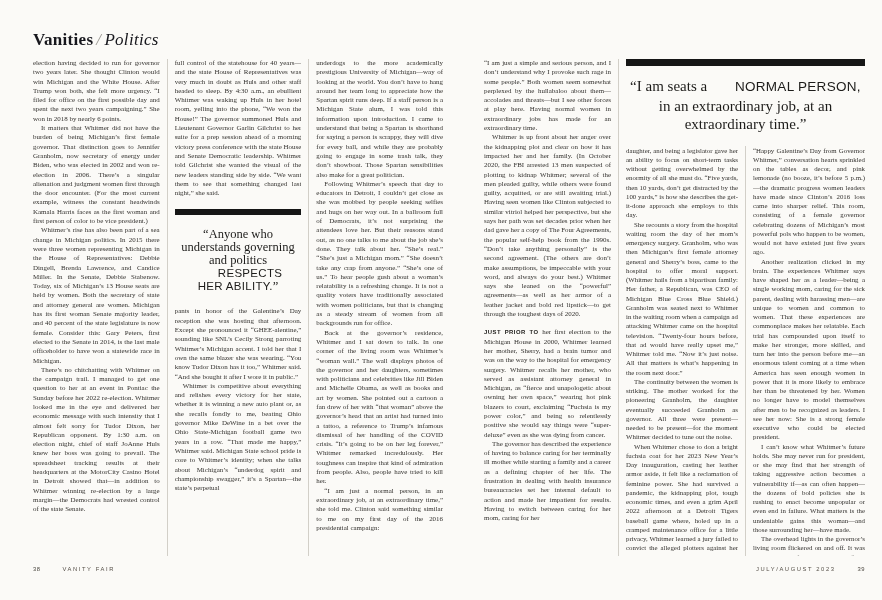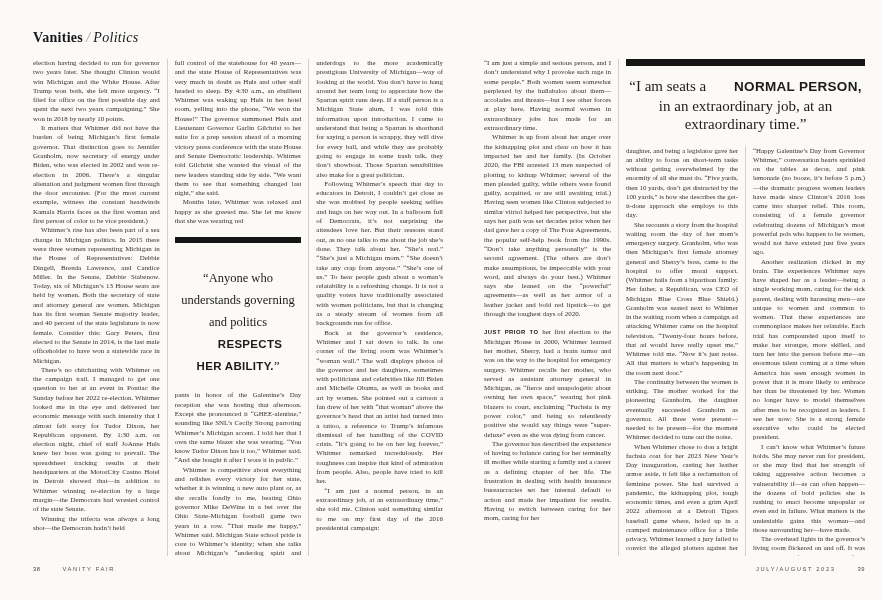--- a/index.html
+++ b/index.html
@@ -7,21 +7,21 @@
     width:882px;height:600px;overflow:hidden;
     background:#fbfaf7;
     font-family:"Liberation Serif", serif;
     color:#33312e;
     position:relative;
   }
   .spread{position:absolute;inset:0;}
   
   .kicker{
     position:absolute;left:33px;top:30px;
-    font-size:14px;color:#17171d;letter-spacing:.3px;
+    font-size:17px;color:#17171d;letter-spacing:.3px;
   }
   .kicker .section{font-weight:bold;}
   .kicker .sep{color:#9a9892;font-style:italic;padding:0 3px;}
   .kicker .subsection{font-style:italic;}
   
   .page{position:absolute;top:59px;height:497px;display:flex;}
   .page-left{left:33px;width:410px;}
   .page-right{left:460px;width:405px;}
   .vdiv{width:1px;background:#d2cfc8;margin:0 7px;flex:0 0 1px;}
   .col{flex:1 1 0;overflow:hidden;font-size:6.95px;line-height:9.3px;}
@@ -33,26 +33,26 @@
     font-size:5.9px;letter-spacing:.5px;color:#23221f;
   }
   .col-fixed1{flex:0 0 127px;margin-left:24px;}
   .right-stack{flex:1 1 auto;display:flex;flex-direction:column;overflow:hidden;}
   .two-cols{flex:1 1 auto;display:flex;overflow:hidden;margin-top:8px;}
   .two-cols .col{font-size:6.85px;line-height:9.25px;}
   
   .quote-block{margin:11px 0 14px;}
   .quote-bar{height:6px;background:#161616;}
   .quote-text{
-    margin-top:24px;text-align:center;color:#1d1c1a;
-    font-size:12.5px;line-height:22px;padding:0 5px;
+    margin-top:13px;text-align:center;color:#1d1c1a;
+    font-size:12.5px;line-height:13px;padding:0 5px;
     font-weight:500;
   }
   .q-em{
-    font-family:"Liberation Sans", sans-serif;font-weight:bold;
+    font-family:"Liberation Sans", sans-serif;font-weight:normal;
     font-size:11.5px;letter-spacing:.3px;padding-left:24px;
   }
   .quote-right{margin:0 0 4px;}
   .quote-right .quote-bar{height:7px;}
   .quote-right .quote-text{font-size:15px;line-height:18.5px;padding:0 2px;margin-top:11px;}
   .quote-right .q-em{font-size:13.5px;}
   
   .footer{
     position:absolute;top:566px;
     font-family:"Liberation Sans", sans-serif;
@@ -67,31 +67,29 @@
 <body>
 
 <div class="spread">
 
   <div class="kicker">
     <span class="section">Vanities</span><span class="sep">/</span><span class="subsection">Politics</span>
   </div>
 
   <div class="page page-left">
     <div class="col">
-        <p class="ni">election having decided to run for governor two years later. She thought Clinton would win Michigan and the White House. After Trump won both, she felt more urgency. “I filed for office on the first possible day and spent the next two years campaigning.” She won in 2018 by nearly 10 points.</p>
+        <p class="ni">election having decided to run for governor two years later. She thought Clinton would win Michigan and the White House. After Trump won both, she felt more urgency. “I filed for office on the first possible day and spent the next two years campaigning.” She won in 2018 by nearly 6 points.</p>
         <p>It matters that Whitmer did not have the burden of being Michigan’s first female governor. That distinction goes to Jennifer Granholm, now secretary of energy under Biden, who was elected in 2002 and won re-election in 2006. There’s a singular alienation and judgment women first through the door encounter. (For the most current example, witness the constant headwinds Kamala Harris faces as the first woman and first person of color to be vice president.)</p>
         <p>Whitmer’s rise has also been part of a sea change in Michigan politics. In 2015 there were three women representing Michigan in the House of Representatives: Debbie Dingell, Brenda Lawrence, and Candice Miller. In the Senate, Debbie Stabenow. Today, six of Michigan’s 13 House seats are held by women. Both the secretary of state and attorney general are women. Michigan has its first woman Senate majority leader, and 40 percent of the state legislature is now female. Consider this: Gary Peters, first elected to the Senate in 2014, is the last male officeholder to have won a statewide race in Michigan.</p>
         <p>There’s no chitchatting with Whitmer on the campaign trail. I managed to get one question to her at an event in Pontiac the Sunday before her 2022 re-election. Whitmer looked me in the eye and delivered her economic message with such intensity that I almost felt sorry for Tudor Dixon, her Republican opponent. By 1:30 a.m. on election night, chief of staff JoAnne Huls knew her boss was going to prevail. The spreadsheet tracking results at their headquarters at the MotorCity Casino Hotel in Detroit showed that—in addition to Whitmer winning re-election by a large margin—the Democrats had wrested control of the state Senate.</p>
-        <p>Winning the trifecta was always a long shot—the Democrats hadn’t held</p>
       </div>
     <div class="vdiv"></div>
     <div class="col">
       <div>
           <p class="ni">full control of the statehouse for 40 years—and the state House of Representatives was very much in doubt as Huls and other staff headed to sleep. By 4:30 a.m., an ebullient Whitmer was waking up Huls in her hotel room, yelling into the phone, “We won the House!” The governor summoned Huls and Lieutenant Governor Garlin Gilchrist to her suite for a prep session ahead of a morning victory press conference with the state House and Senate Democratic leadership. Whitmer told Gilchrist she wanted the visual of the new leaders standing side by side. “We want them to see that something changed last night,” she said.</p>
-          <p>Months later, Whitmer was relaxed and happy as she greeted me. She let me know that she was wearing red</p>
         </div>
       <div class="quote-block">
         <div class="quote-bar"></div>
         <div class="quote-text">
           <span>“Anyone who understands governing and politics </span><span class="q-em">RESPECTS HER ABILITY.</span><span>”</span>
         </div>
       </div>
       <div>
           <p class="ni">pants in honor of the Galentine’s Day reception she was hosting that afternoon. Except she pronounced it “GHEE-alentine,” sounding like SNL’s Cecily Strong parroting Whitmer’s Michigan accent. I told her that I own the same blazer she was wearing. “You know Tudor Dixon has it too,” Whitmer said. “And she bought it after I wore it in public.”</p>
           <p>Whitmer is competitive about everything and relishes every victory for her state, whether it is winning a new auto plant or, as she recalls fondly to me, beating Ohio governor Mike DeWine in a bet over the Ohio State-Michigan football game two years in a row. “That made me happy,” Whitmer said. Michigan State school pride is core to Whitmer’s identity; when she talks about Michigan’s “underdog spirit and championship swagger,” it’s a Spartan—the state’s perpetual</p>

